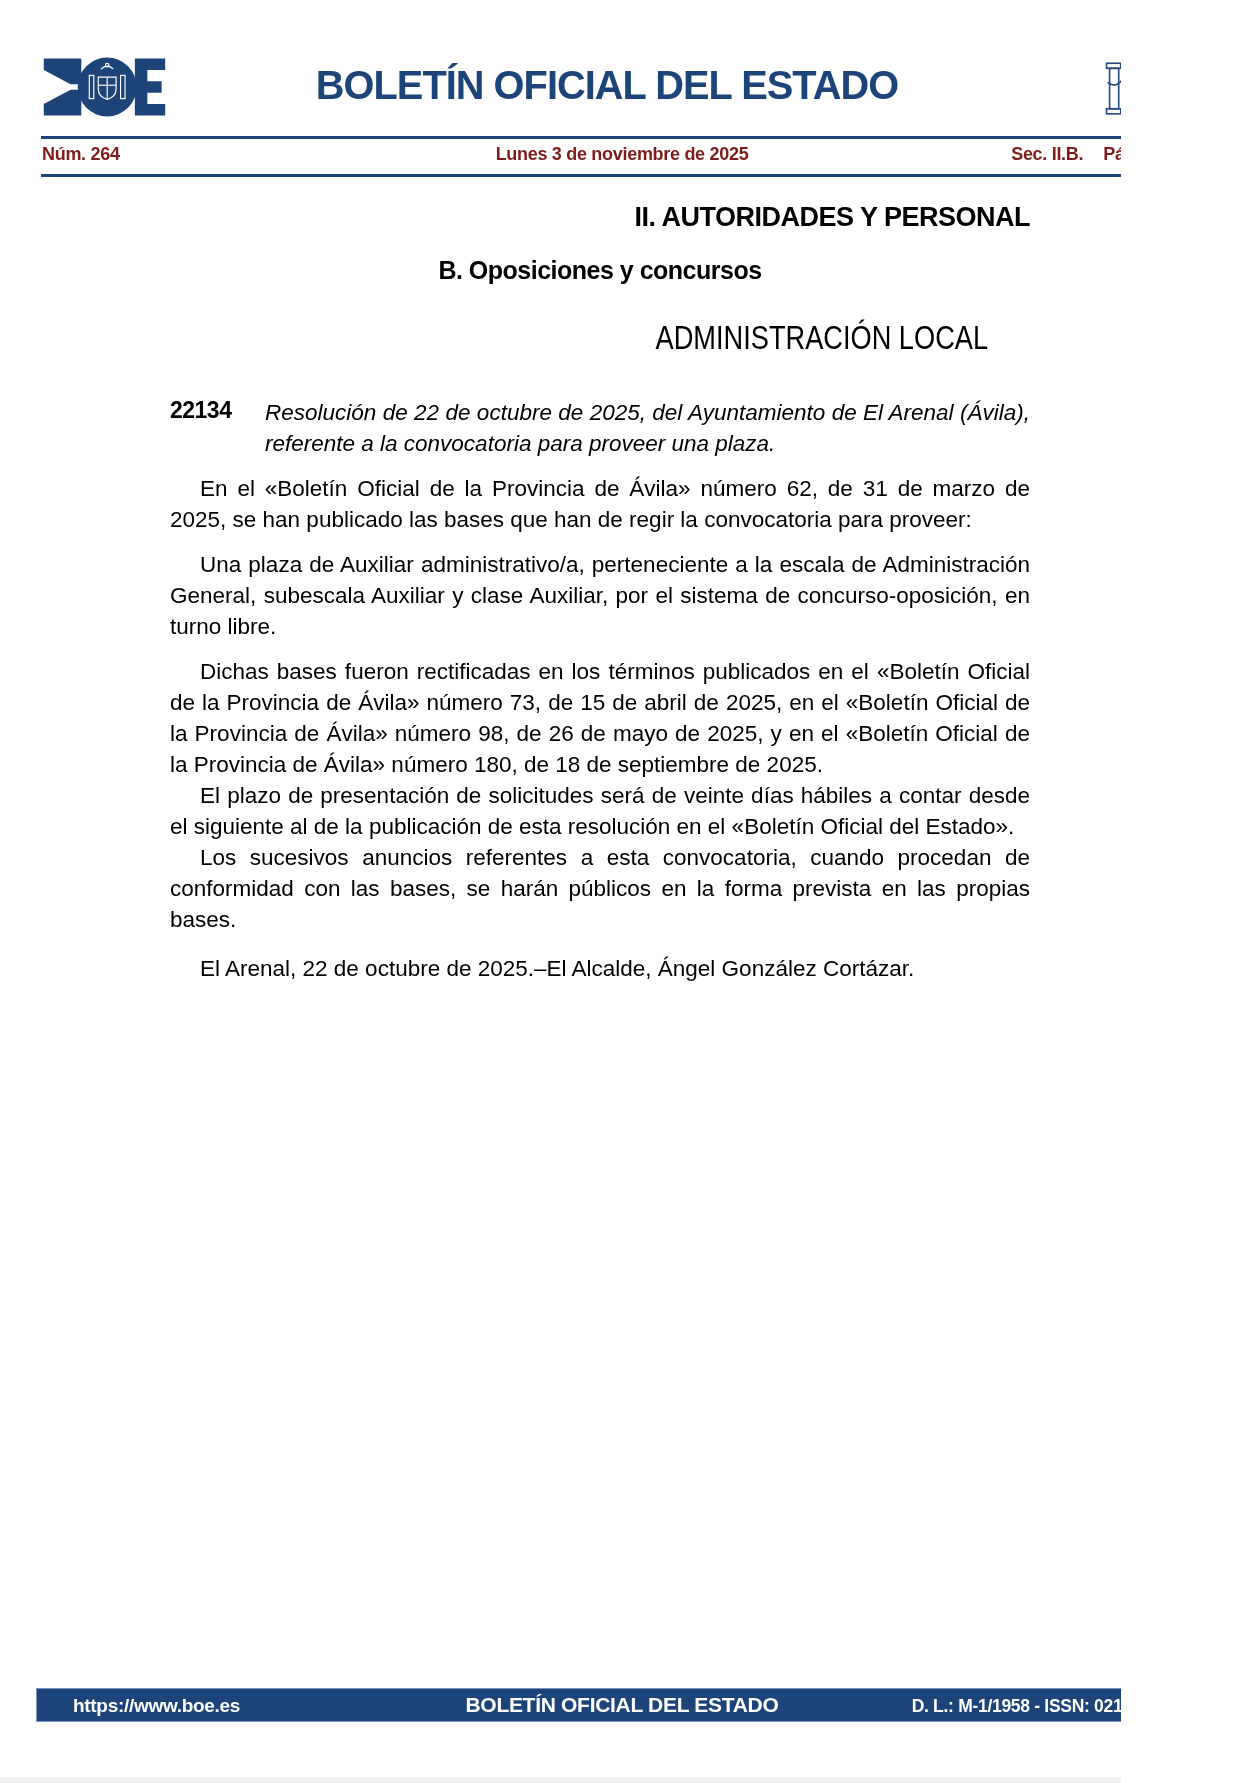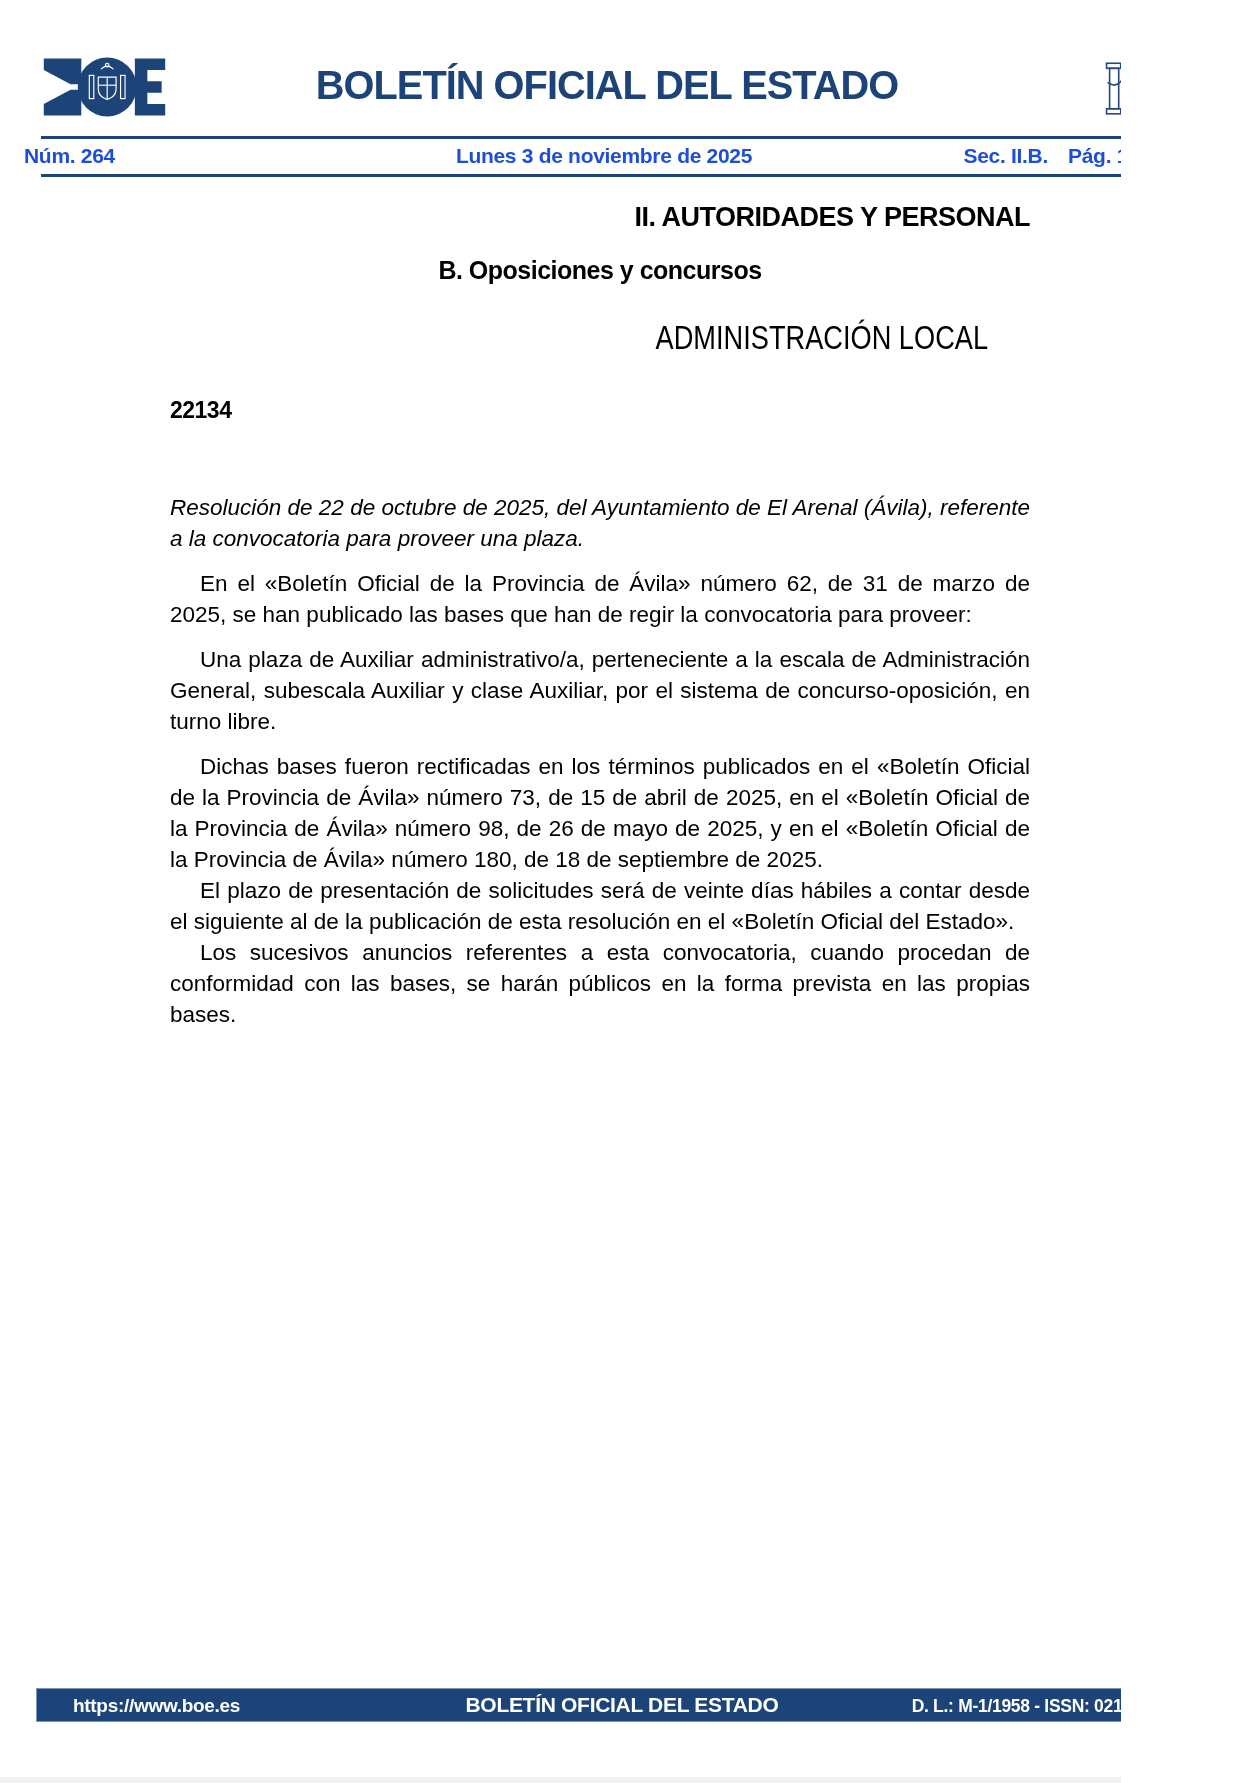--- a/index.html
+++ b/index.html
@@ -10,35 +10,35 @@
   .logo{position:absolute;left:42px;top:54px;}
   .main-title{position:absolute;left:607px;top:62px;transform:translateX(-50%) scaleX(0.97);
               transform-origin:center;white-space:nowrap;
               font-size:41px;font-weight:bold;letter-spacing:-1px;color:#1d4479;}
   .crest{position:absolute;left:1103px;top:42px;}
 
   .rule{position:absolute;left:41px;width:1162px;height:3px;background:#1d4479;}
   .rule-top{top:136px;}
   .rule-bottom{top:174px;}
 
-  .info-line{position:absolute;left:23px;top:142px;width:1162px;height:30px;
-             font-weight:bold;font-size:21px;color:#1d4ed8;letter-spacing:-0.3px;}
+  .info-line{position:absolute;left:41px;top:142px;width:1162px;height:30px;
+             font-weight:bold;font-size:18px;color:#7f1d1d;letter-spacing:-0.3px;}
   .info-left{position:absolute;left:1px;top:2px;}
   .info-center{position:absolute;left:50%;top:2px;transform:translateX(-50%);white-space:nowrap;}
   .info-right{position:absolute;right:0;top:2px;white-space:nowrap;}
   .info-right .gap{display:inline-block;width:20px;}
 
   
   .content{position:absolute;left:170px;top:186px;width:860px;}
   .h-section{margin:16px 0 0;text-align:right;font-size:27px;font-weight:bold;letter-spacing:-0.5px;}
   .h-subsection{margin:23px 0 0;text-align:center;font-size:25px;font-weight:bold;letter-spacing:-0.5px;}
   .h-department{margin:33px 0 0;text-align:right;font-size:34px;font-weight:400;}
   .h-department .narrow{display:inline-block;transform:scaleX(0.8);transform-origin:center;white-space:nowrap;}
 
-  .item{display:flex;margin-top:40px;flex-direction:column;}
+  .item{display:flex;margin-top:40px;}
   .item-number{width:95px;flex:0 0 95px;font-weight:bold;font-size:23px;letter-spacing:-0.5px;}
   .item-title{flex:1;font-style:italic;font-size:22.5px;line-height:31px;text-align:justify;}
 
   .para{margin:14px 0 0;font-size:22.5px;line-height:31px;text-align:justify;text-indent:30px;}
   .para.tight{margin-top:0;}
   .signature{margin:18px 0 0;font-size:22.5px;line-height:31px;text-indent:30px;}
 
   
   .cve-block{position:absolute;left:1146px;top:1692px;transform:rotate(-90deg);
              transform-origin:0 0;white-space:nowrap;
@@ -125,20 +125,21 @@
       <div class="item-number">22134</div>
       <div class="item-title">Resolución de 22 de octubre de 2025, del Ayuntamiento de El Arenal (Ávila), referente a la convocatoria para proveer una plaza.</div>
     </div>
 
     <p class="para">En el «Boletín Oficial de la Provincia de Ávila» número 62, de 31 de marzo de 2025, se han publicado las bases que han de regir la convocatoria para proveer:</p>
     <p class="para">Una plaza de Auxiliar administrativo/a, perteneciente a la escala de Administración General, subescala Auxiliar y clase Auxiliar, por el sistema de concurso-oposición, en turno libre.</p>
     <p class="para">Dichas bases fueron rectificadas en los términos publicados en el «Boletín Oficial de la Provincia de Ávila» número 73, de 15 de abril de 2025, en el «Boletín Oficial de la Provincia de Ávila» número 98, de 26 de mayo de 2025, y en el «Boletín Oficial de la Provincia de Ávila» número 180, de 18 de septiembre de 2025.</p>
     <p class="para tight">El plazo de presentación de solicitudes será de veinte días hábiles a contar desde el siguiente al de la publicación de esta resolución en el «Boletín Oficial del Estado».</p>
     <p class="para tight">Los sucesivos anuncios referentes a esta convocatoria, cuando procedan de conformidad con las bases, se harán públicos en la forma prevista en las propias bases.</p>
 
+    <p class="signature">El Arenal, 22 de octubre de 2025.–El Alcalde, Ángel González Cortázar.</p>
   </div>
 
   <div class="cve-block">
     <div>cve: BOE-A-2025-22134</div>
     <div>Verificable en https://www.boe.es</div>
   </div>
 
   <div class="footer-bar">
     <span class="footer-url">https://www.boe.es</span>
     <span class="footer-title">BOLETÍN OFICIAL DEL ESTADO</span>

